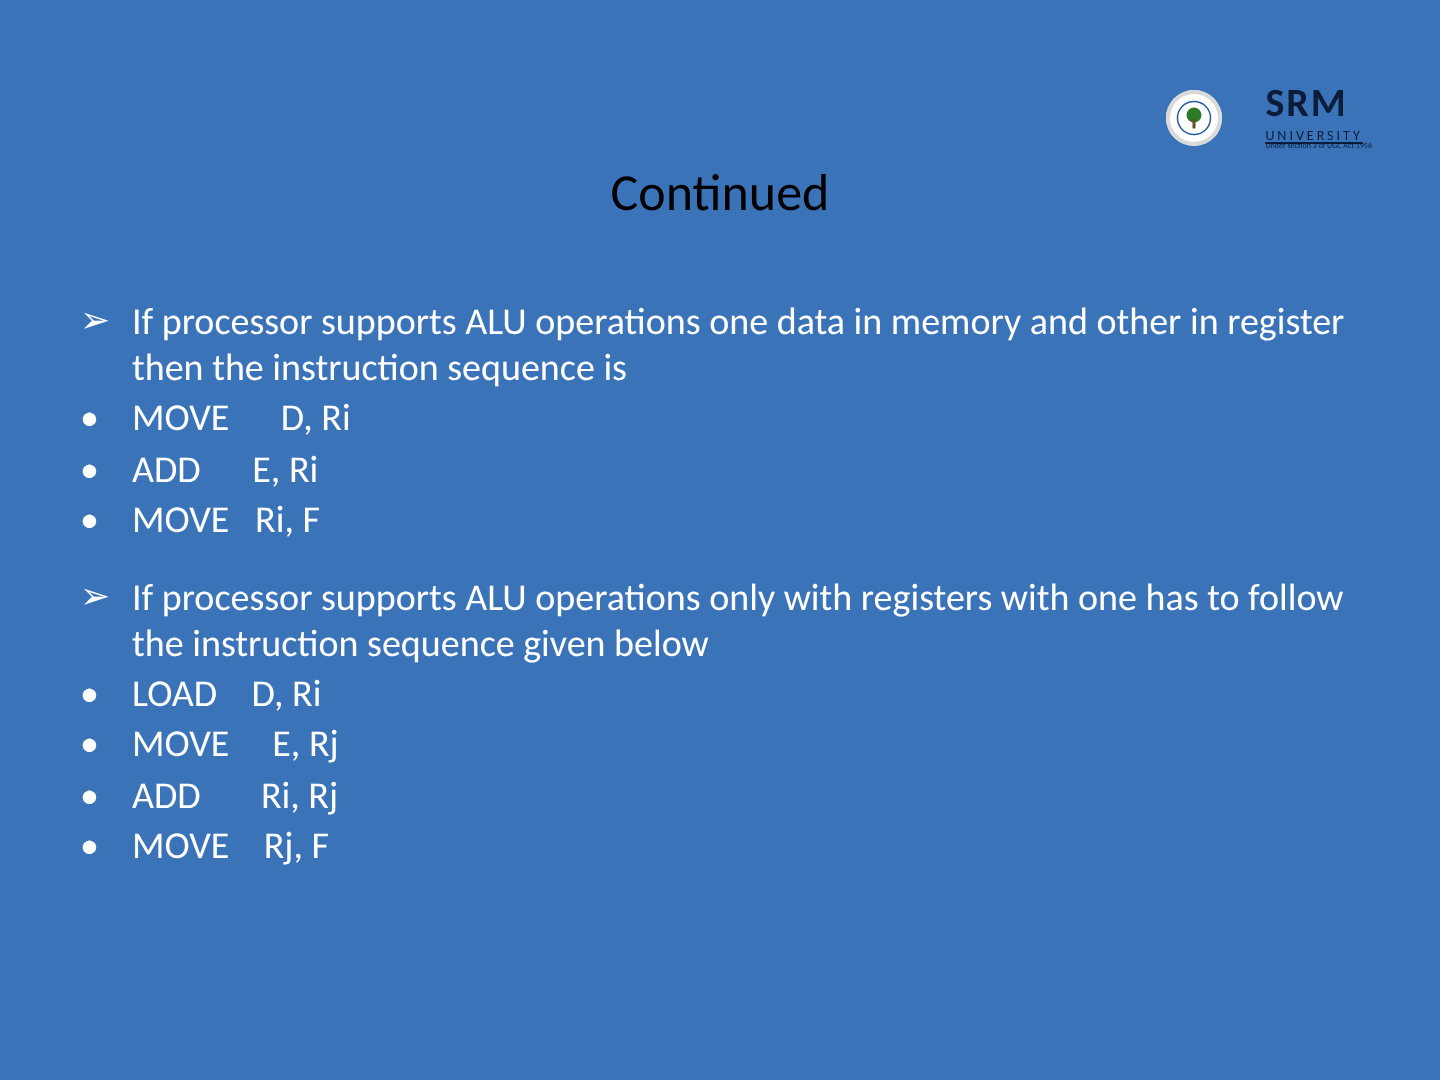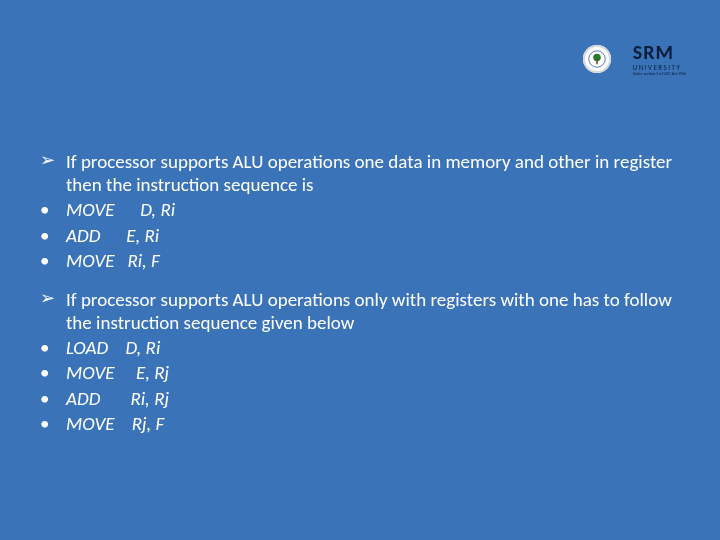--- a/index.html
+++ b/index.html
@@ -47,20 +47,21 @@
     font-weight: 800;
     font-size: 20px;
     letter-spacing: 1px;
     color: #0b1d3a;
   }
   .logo-text .uni {
     font-size: 7px;
     letter-spacing: 1.5px;
     color: #0b1d3a;
     margin-top: 2px;
+    text-decoration: underline;
   }
   .logo-text .tag {
     font-size: 4px;
     color: #0b1d3a;
     margin-top: 1px;
   }
   .title {
     position: absolute;
     top: 80px;
     left: 0;
@@ -93,21 +94,20 @@
     font-size: 19px;
   }
   .item .txt {
     flex: 1;
   }
   .gap {
     height: 14px;
   }
   .mono-col {
     white-space: pre;
-    font-style: italic;
   }
 </style>
 </head>
 <body>
 
 <div class="slide">
 
   <div class="logo">
     <span class="logo-badge">
       <svg viewBox="0 0 24 24">
@@ -116,20 +116,21 @@
         <rect x="11" y="13" width="2" height="6" fill="#6b4a2a"></rect>
       </svg>
     </span>
     <span class="logo-text">
       <span class="srm">SRM</span>
       <span class="uni">UNIVERSITY</span>
       <span class="tag">Under section 3 of UGC Act 1956</span>
     </span>
   </div>
 
+  <div class="title">Continued</div>
 
   <div class="body">
 
     <div class="item">
       <span class="bullet-arrow">➢</span>
       <span class="txt">If processor supports ALU operations one data in memory and other in register then the instruction sequence is</span>
     </div>
     <div class="item">
       <span class="bullet-dot">•</span>
       <span class="txt mono-col">MOVE      D, Ri</span>

